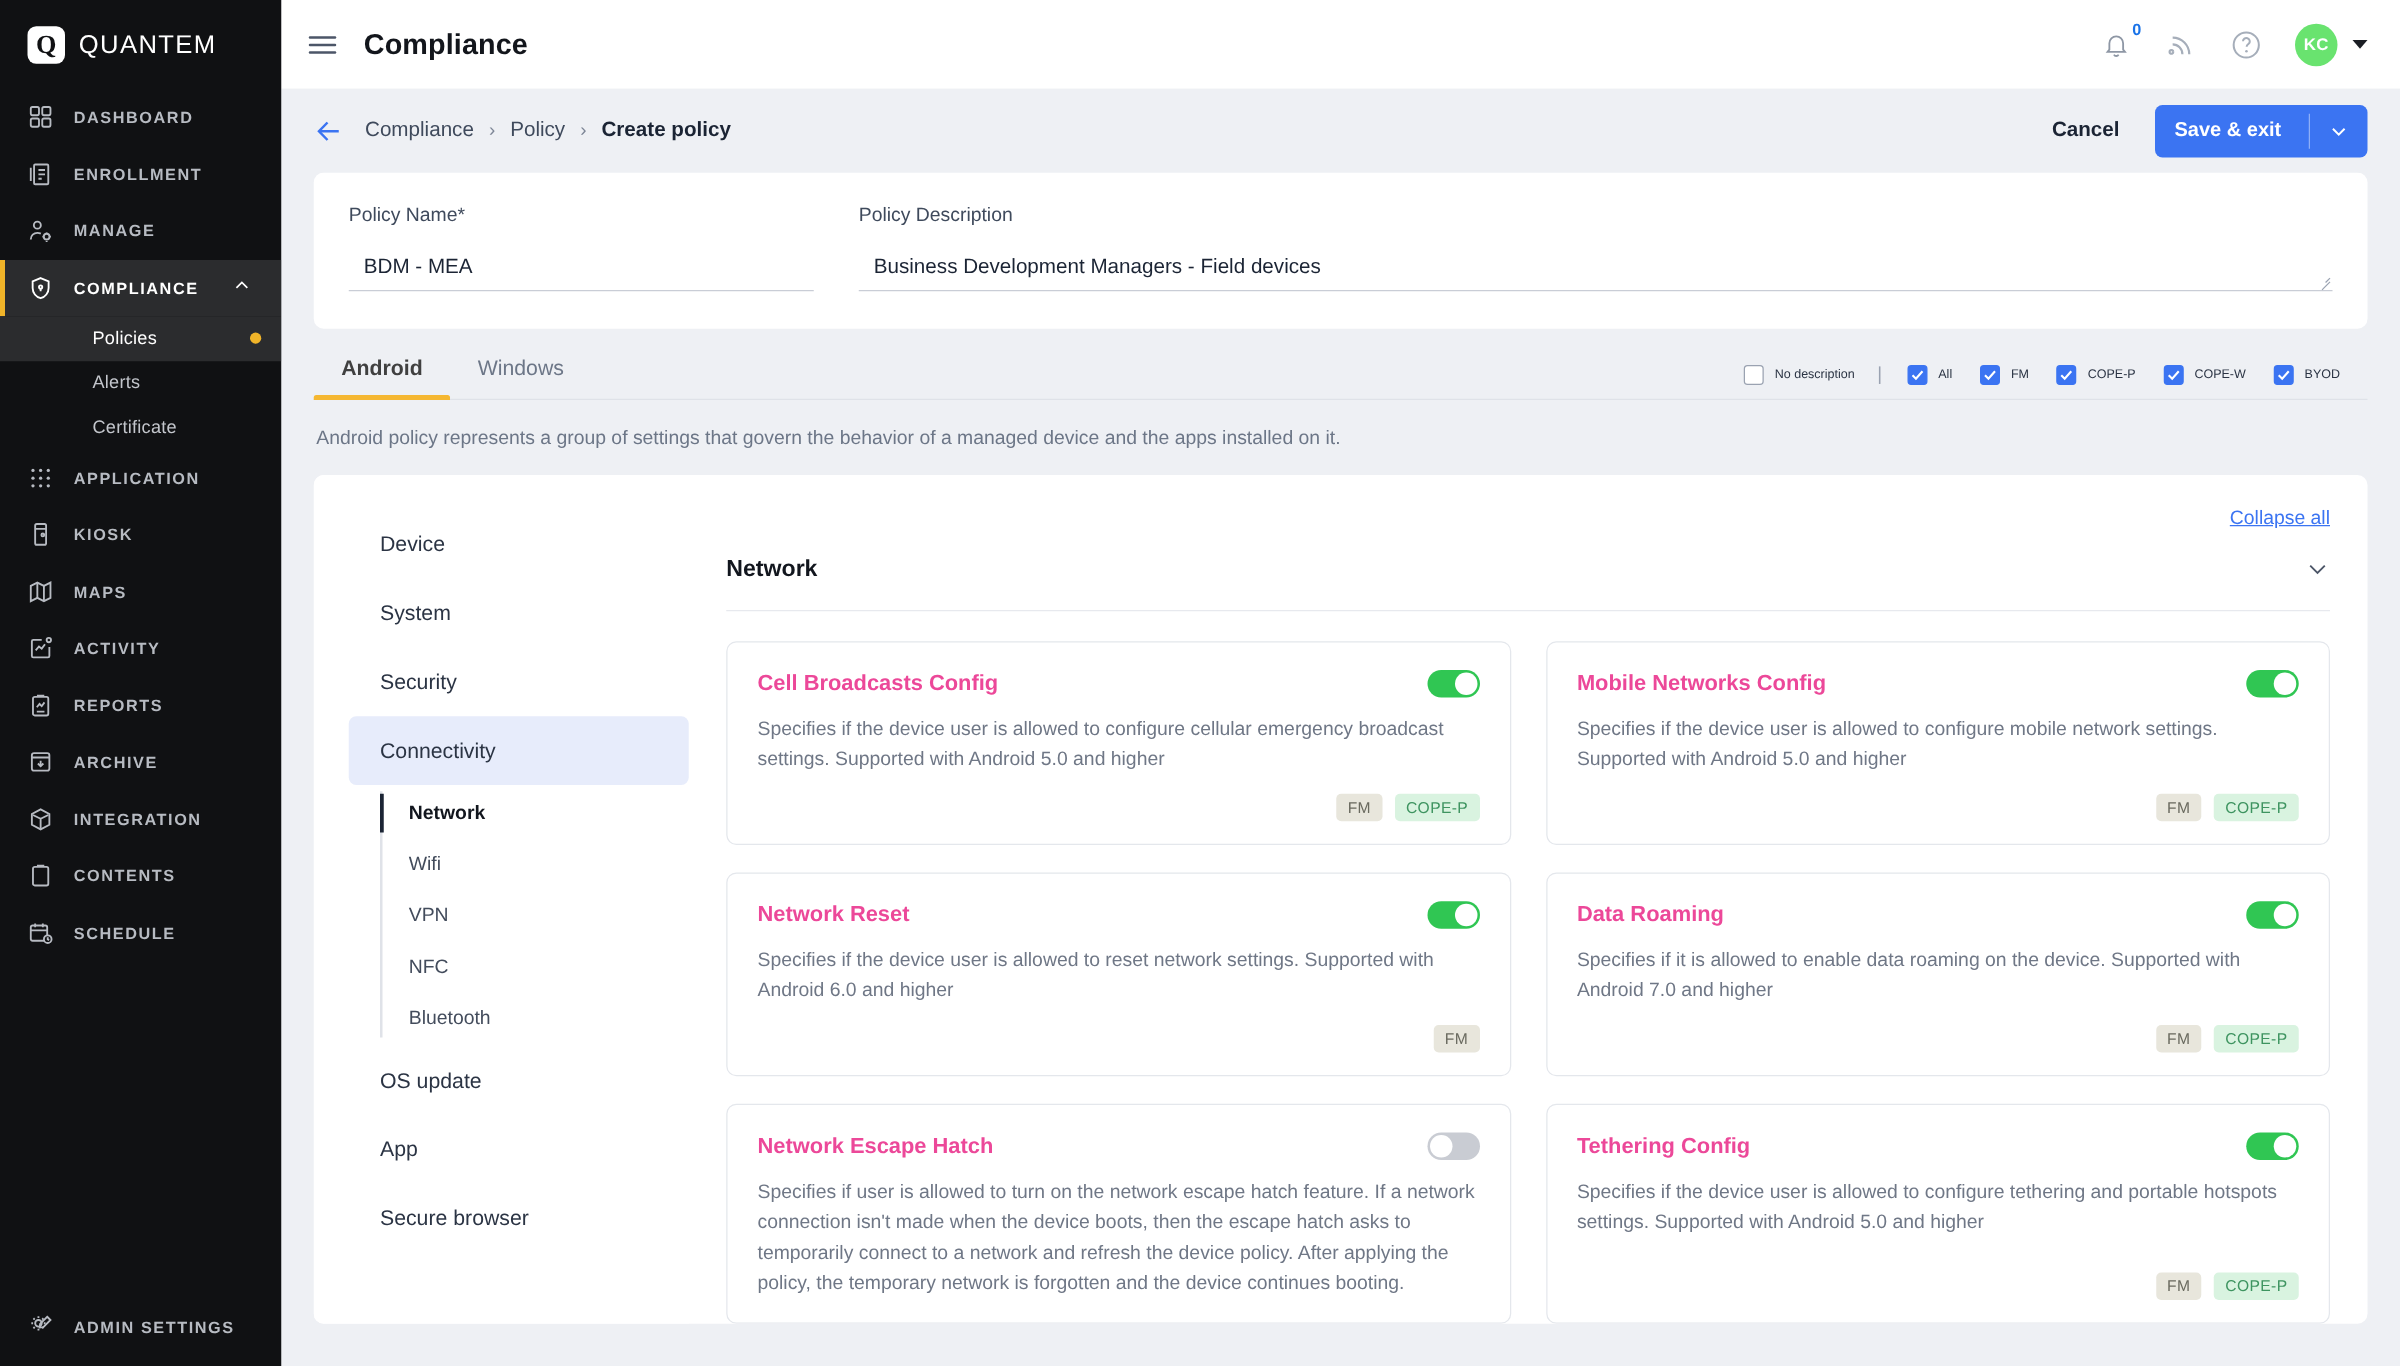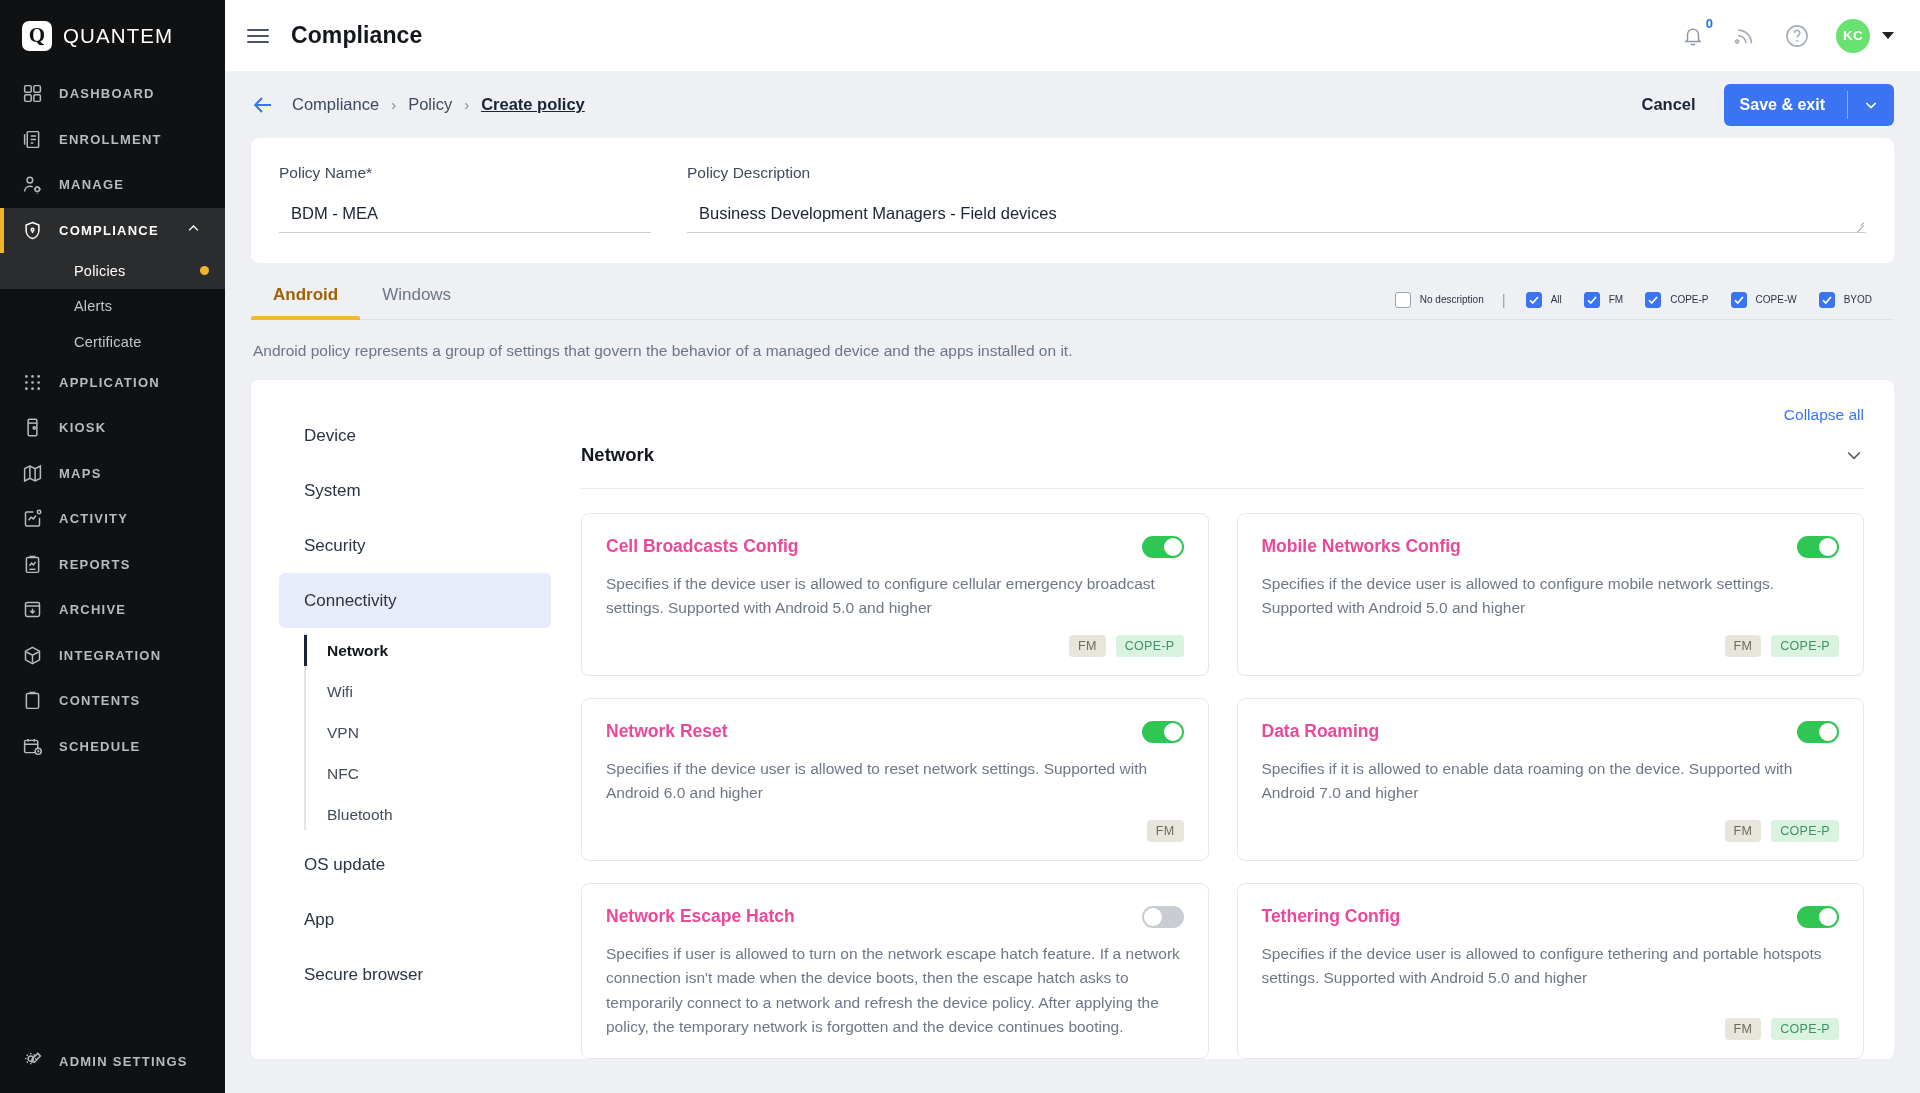--- a/index.html
+++ b/index.html
@@ -80,21 +80,21 @@
   .caret-down { width:0;height:0;border-left:6px solid transparent;border-right:6px solid transparent;border-top:7px solid #1b1e24; cursor:pointer; margin-left:-14px;}
 
   
   .crumbbar {
     height: 67px; min-height: 67px; background: #eef0f4;
     display: flex; align-items: center; padding: 0 26px 0 26px;
   }
   .back-arrow { cursor: pointer; margin-right: 17px; display:flex; }
   .crumbs { display: flex; align-items: center; gap: 12px; font-size: 16.5px; }
   .crumb { color: #3f4a5c; cursor: pointer; }
-  .crumb.current { color: #1b2434; font-weight: 700; cursor: default; text-decoration: underline; }
+  .crumb.current { color: #1b2434; font-weight: 700; cursor: default; }
   .crumb-sep { color: #7d8696; font-size: 15px; }
   .crumb-actions { margin-left: auto; display: flex; align-items: center; gap: 28px; }
   .btn-text { font-size: 16.5px; color: #1b2434; font-weight: 700; cursor: pointer; }
   .btn-primary {
     display: flex; align-items: center; background: #3b74f2; color: #ffffff;
     border-radius: 6px; height: 42px; font-size: 16px; font-weight: 700; cursor: pointer;
     overflow: hidden;
   }
   .btn-primary .lbl { padding: 0 22px 0 16px; }
   .btn-primary .split { width: 1px; align-self: stretch; background: rgba(255,255,255,.42); margin: 7px 0; }
@@ -122,21 +122,21 @@
     pointer-events: none;
   }
   .resize-grip i { position:absolute; right:0; height:1px; background:#9aa2b1; transform-origin: right center; }
 
   
   .tabs-row { display: flex; align-items: flex-end; margin-top: 22px; border-bottom: 1px solid #dfe2e8; }
   .tab {
     font-size: 17px; padding: 0 22px 14px 22px; cursor: pointer;
     color: #6c7687; position: relative;
   }
-  .tab.active { color: #a16207; font-weight: 700; }
+  .tab.active { color: #404040; font-weight: 700; }
   .tab.active::after {
     content:""; position:absolute; left:0; right:0; bottom:-1px; height:4px;
     background:#f5b731; border-radius: 2px 2px 0 0;
   }
   .filters { margin-left: auto; display: flex; align-items: center; gap: 0; padding-bottom: 11px; }
   .cbx-wrap { display: flex; align-items: center; gap: 9px; cursor: pointer; margin-right: 22px; }
   .cbx {
     width: 16px; height: 16px; border-radius: 3px; border: 1.6px solid #9aa2b1;
     background: #ffffff; display: flex; align-items: center; justify-content: center;
   }
@@ -165,21 +165,21 @@
     height: 41px; display: flex; align-items: center; padding-left: 23px;
     font-size: 15.5px; color: #434c5c; cursor: pointer; position: relative;
   }
   .sub-item.active { color: #12161e; font-weight: 700; }
   .sub-item.active::before {
     content:""; position:absolute; left:0; top:5px; bottom:5px; width:2.5px; background:#1b2434;
   }
 
   .settings-area { flex: 1; padding: 26px 30px 0 30px; }
   .collapse-row { display: flex; justify-content: flex-end; }
-  .collapse-link { color: #3b74f2; font-size: 15.5px; cursor: pointer; }
+  .collapse-link { color: #3b74f2; font-size: 15.5px; text-decoration: underline; cursor: pointer; }
   .section-head {
     display: flex; align-items: center; margin-top: 20px; padding-bottom: 22px;
     border-bottom: 1px solid #e7e9ee;
   }
   .section-title { font-size: 18.5px; font-weight: 700; color: #12161e; }
   .section-chev { margin-left: auto; cursor: pointer; display:flex; }
 
   .cards-grid {
     display: grid; grid-template-columns: 1fr 1fr; gap: 22px 28px; padding-top: 24px;
   }

